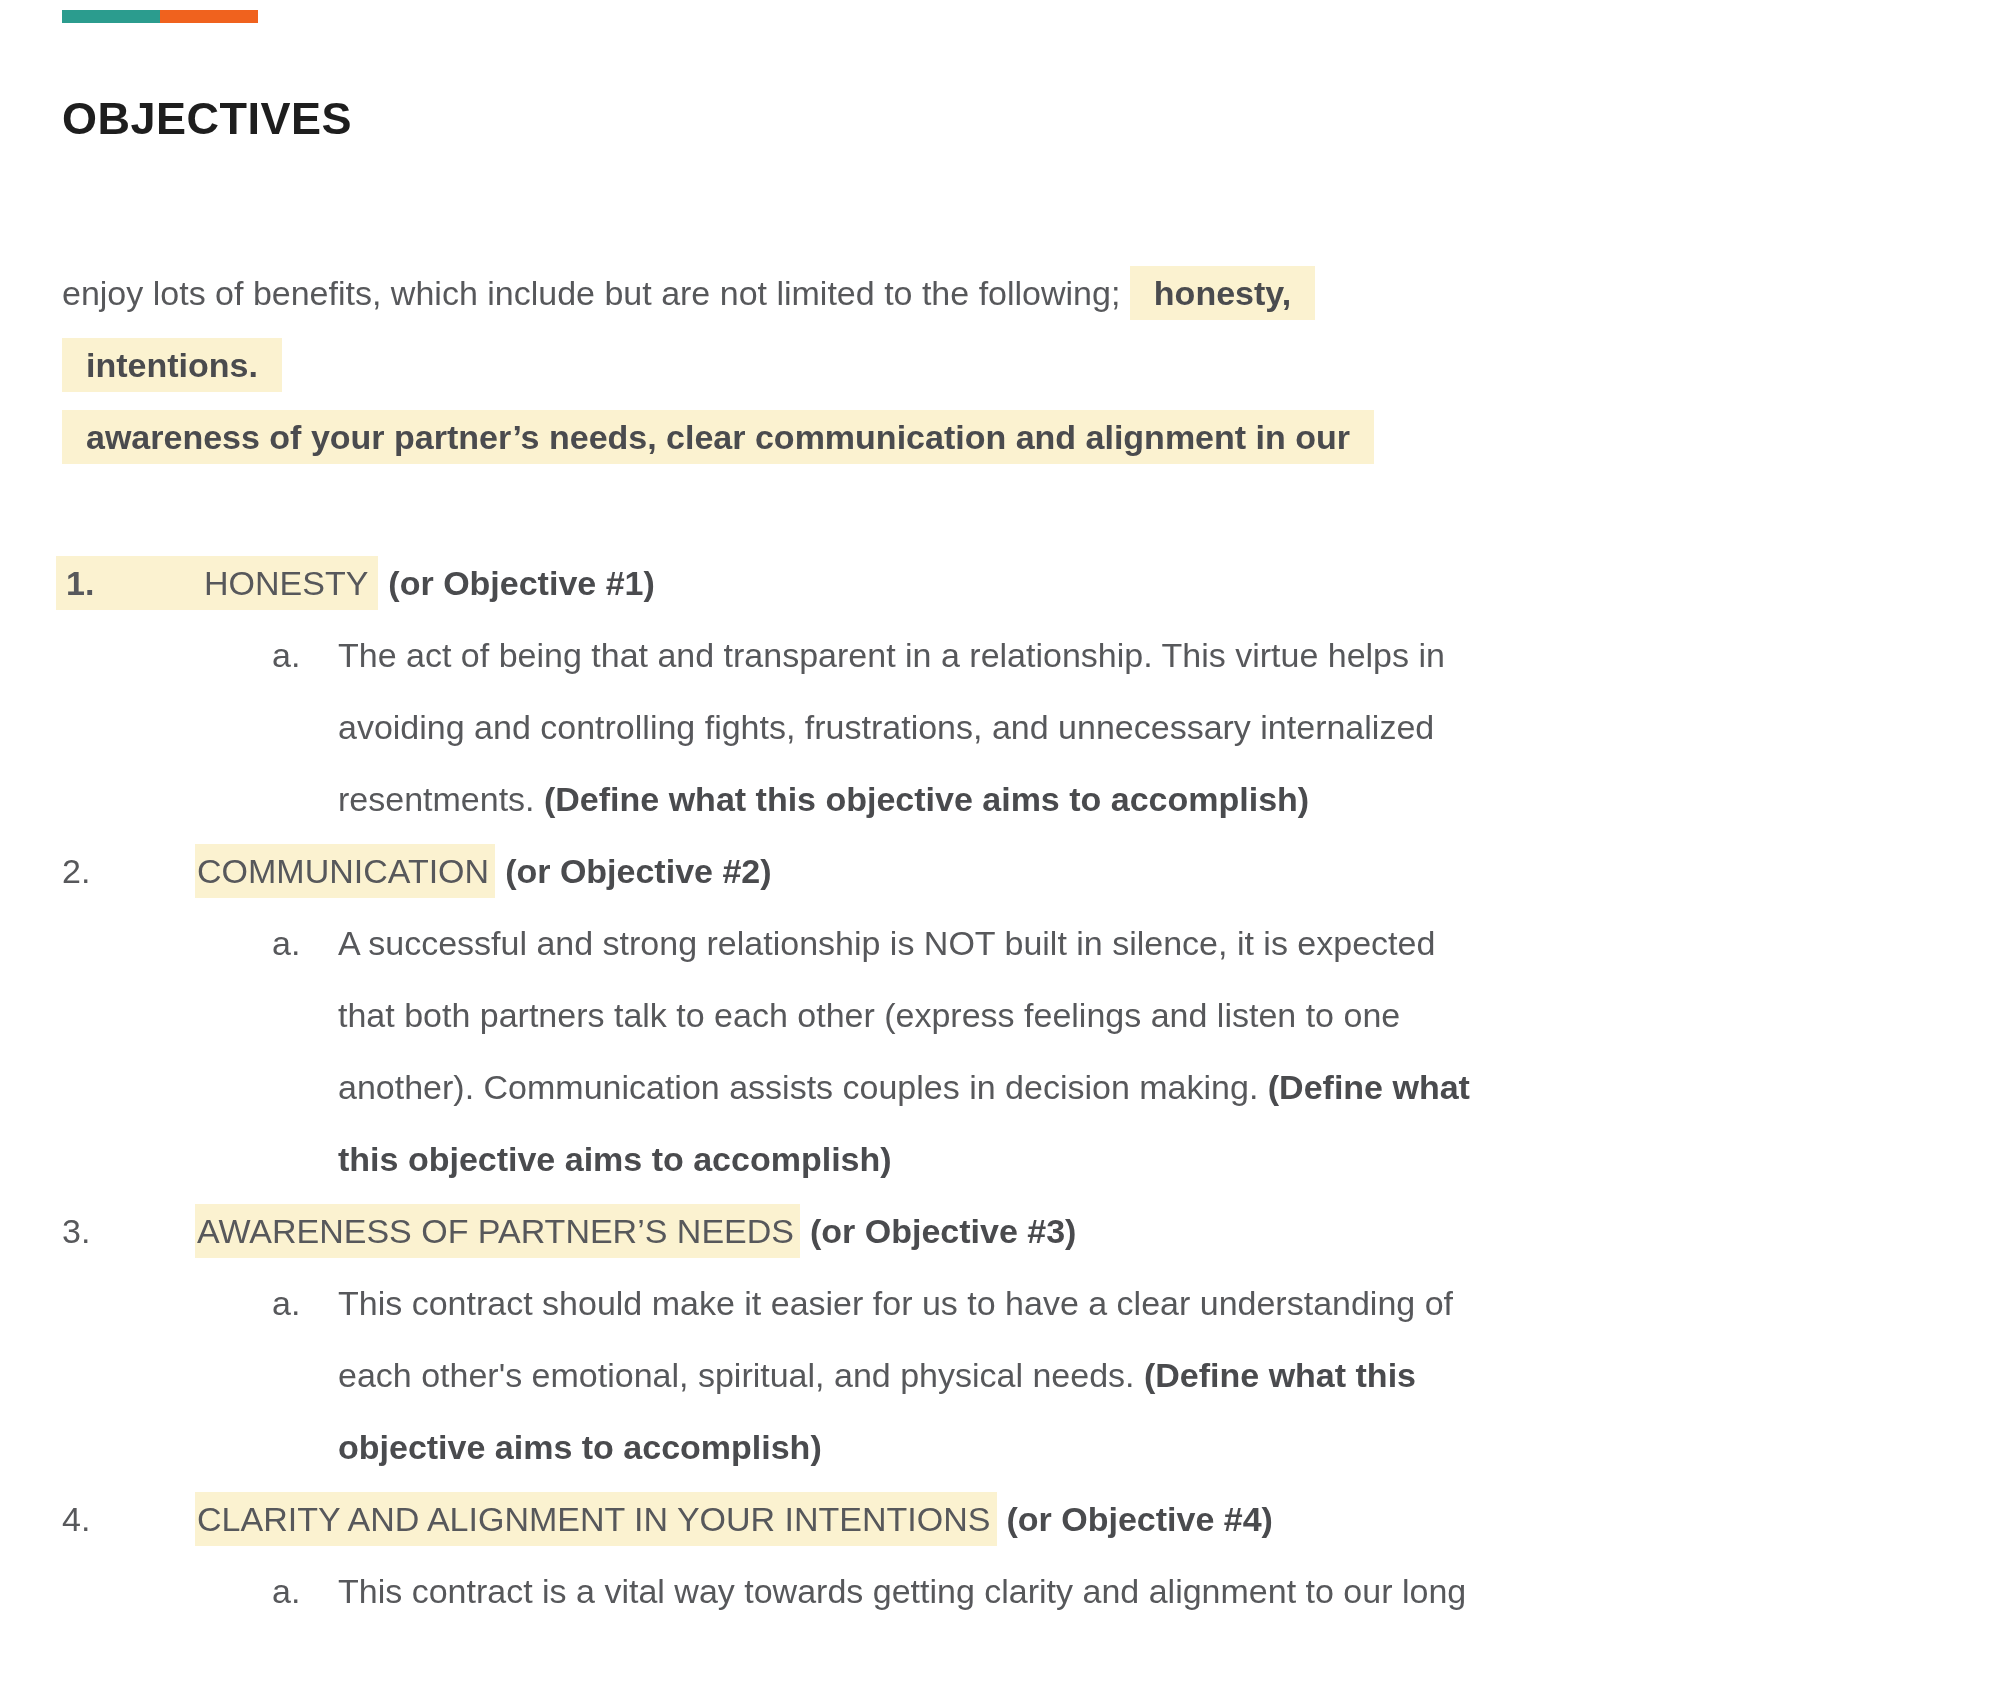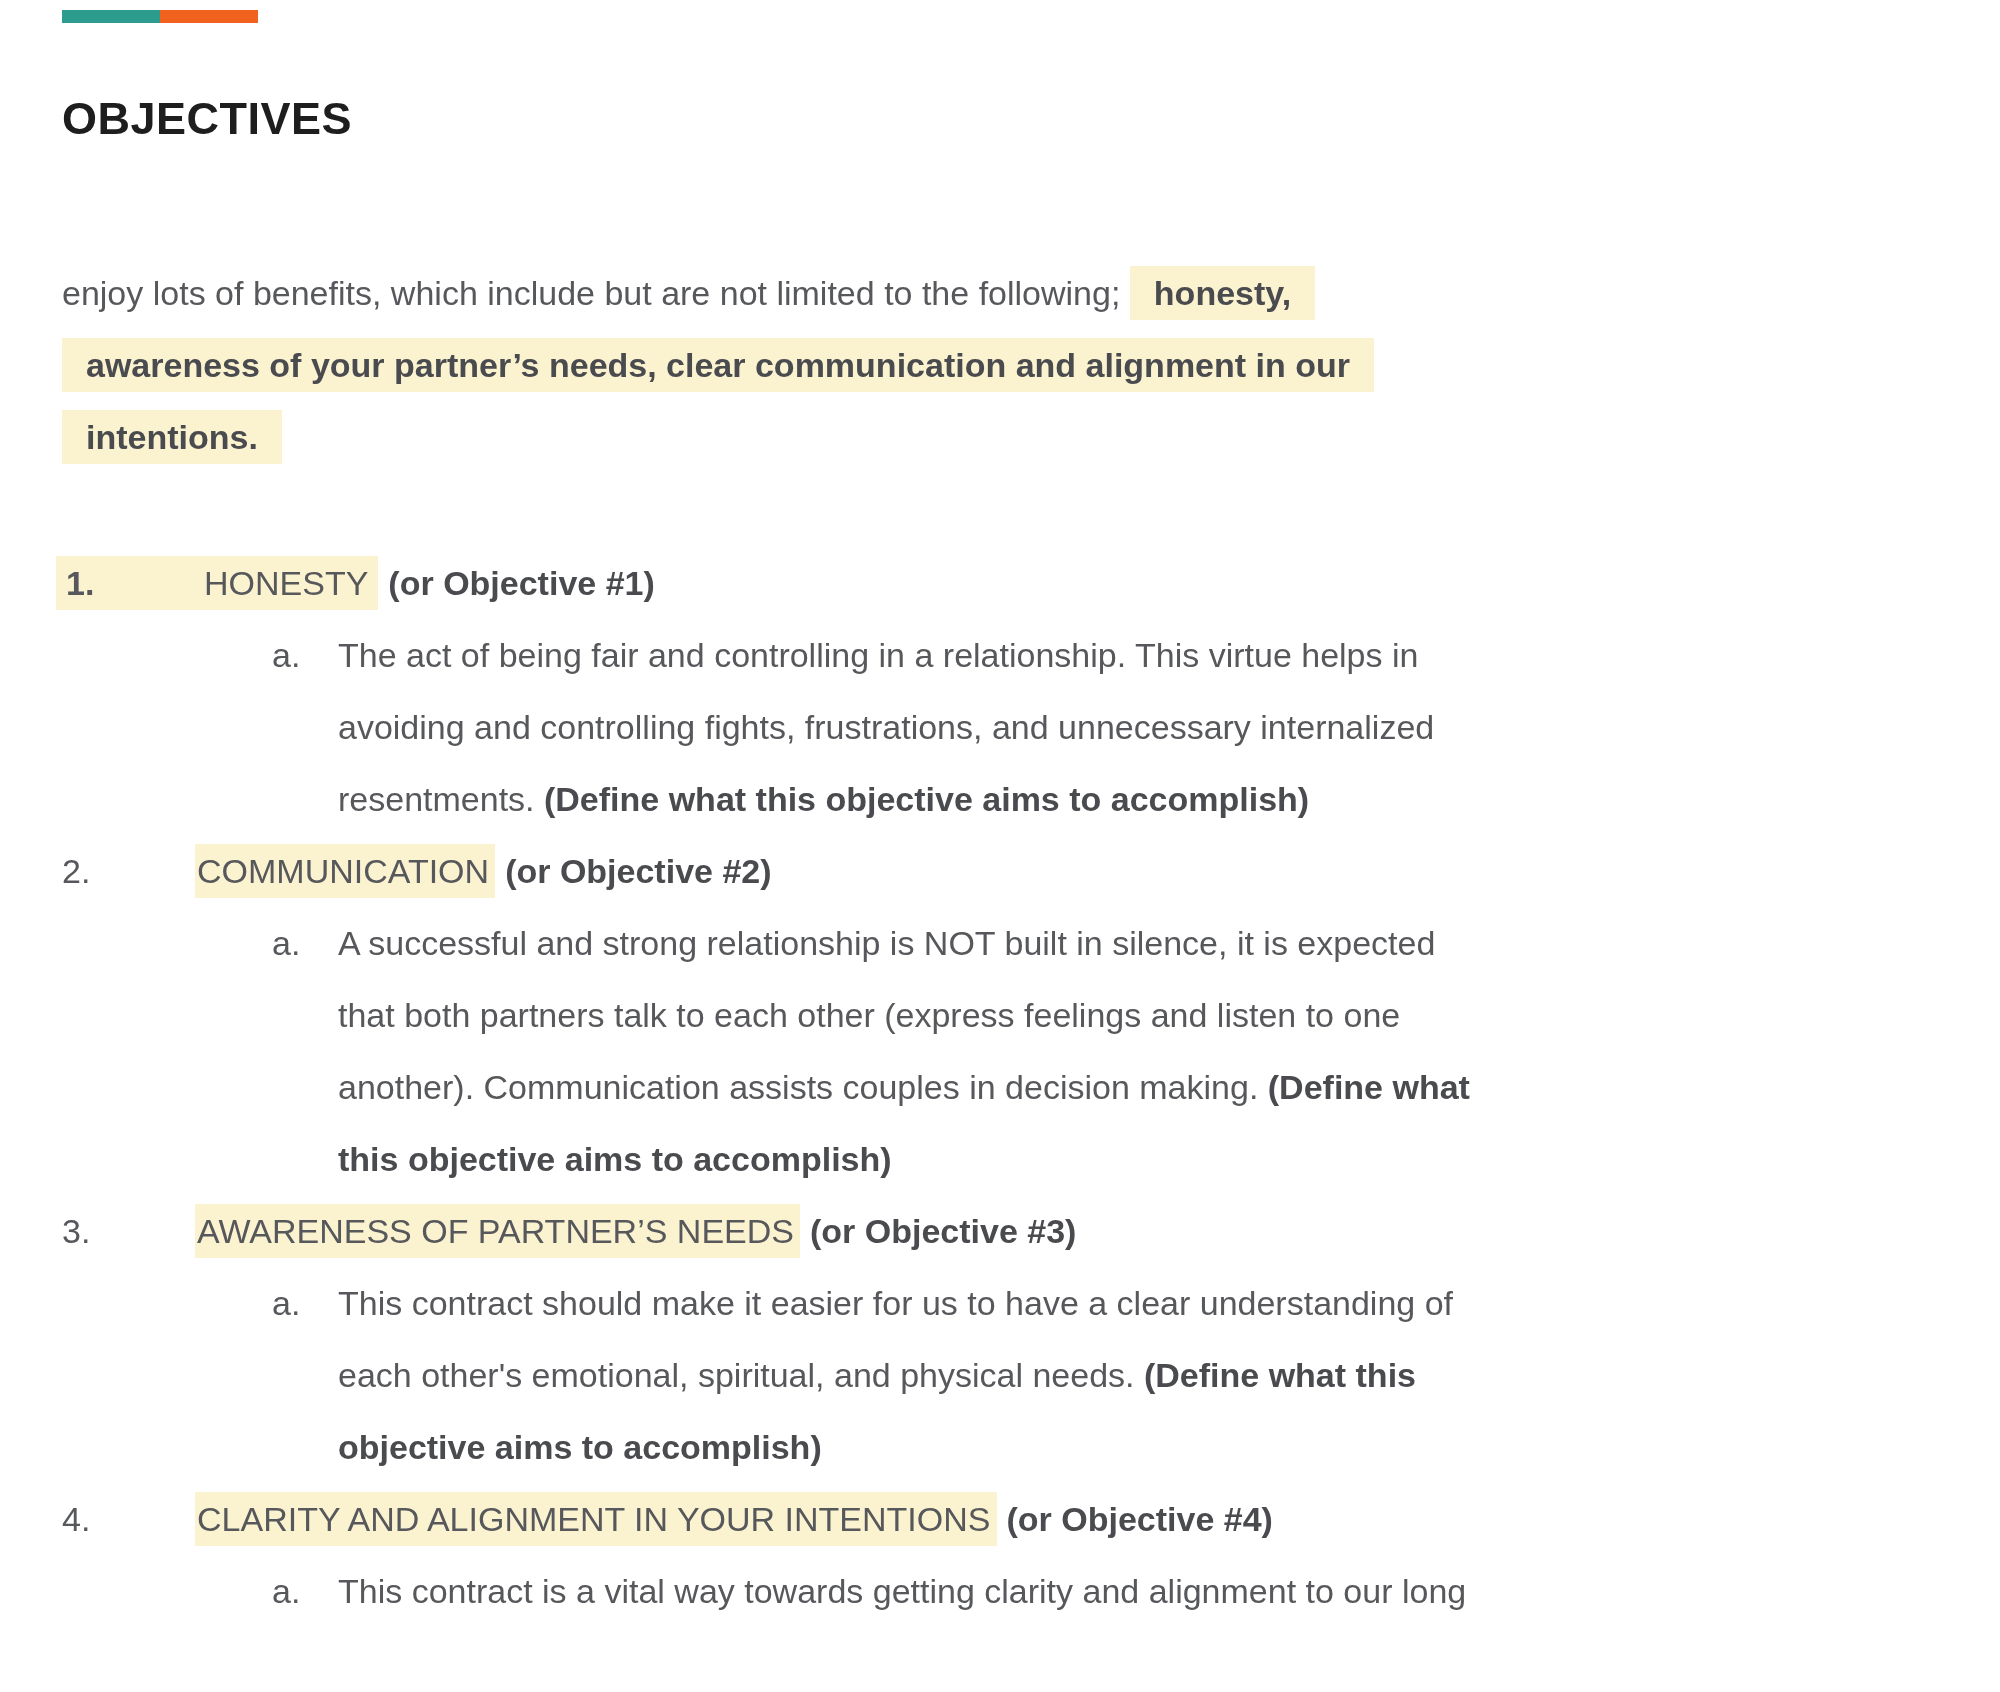--- a/index.html
+++ b/index.html
@@ -66,33 +66,33 @@
 
   <div class="divider">
     <span class="seg" style="background: rgb(43, 156, 142);"></span>
     <span class="seg" style="background: rgb(240, 98, 30);"></span>
   </div>
 
   <h1 class="title">OBJECTIVES</h1>
 
   <div class="intro">
     <div class="line"><span>enjoy lots of benefits, which include but are not limited to the following; </span><span class="hl">honesty,</span></div>
+    <div class="line"><span class="hl">intentions.</span></div>
     <div class="line"><span class="hl">awareness of your partner’s needs, clear communication and alignment in our</span></div>
-    <div class="line"><span class="hl">intentions.</span></div>
   </div>
 
   <div class="objectives">
 
     <div class="line">
       <span class="hlwrap"><span class="num num-1">1.</span><span>HONESTY</span></span><span class="suffix">(or Objective #1)</span>
     </div>
     <div class="sub">
       <span class="sub-label">a.</span>
       <div class="sub-lines">
-        <div class="line"><span>The act of being fair and controlling in a relationship. This virtue helps in</span><span class="b"></span></div>
+        <div class="line"><span>The act of being that and transparent in a relationship. This virtue helps in</span><span class="b"></span></div>
         <div class="line"><span>avoiding and controlling fights, frustrations, and unnecessary internalized</span><span class="b"></span></div>
         <div class="line"><span>resentments. </span><span class="b">(Define what this objective aims to accomplish)</span></div>
       </div>
     </div>
 
     <div class="line">
       <span class="num">2.</span><span class="term-hl">COMMUNICATION</span><span class="suffix">(or Objective #2)</span>
     </div>
     <div class="sub">
       <span class="sub-label">a.</span>

